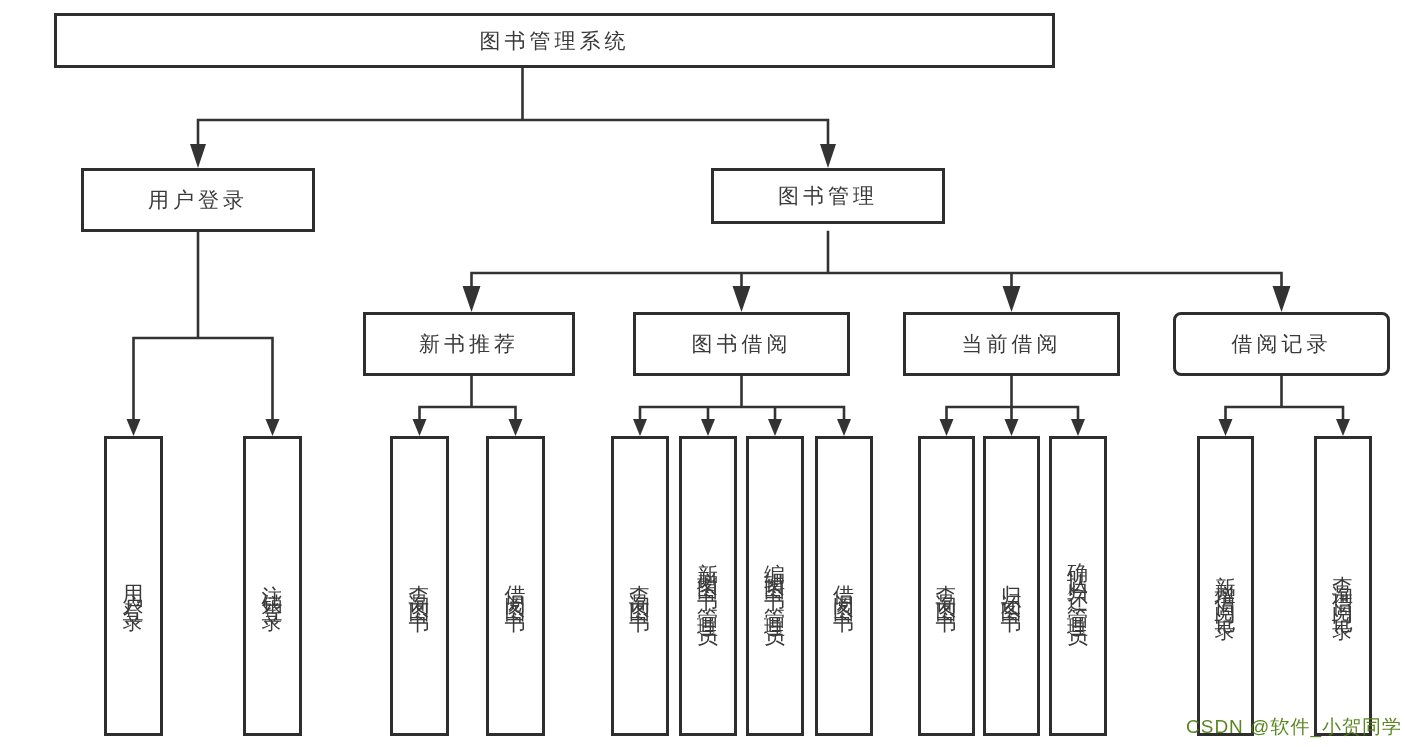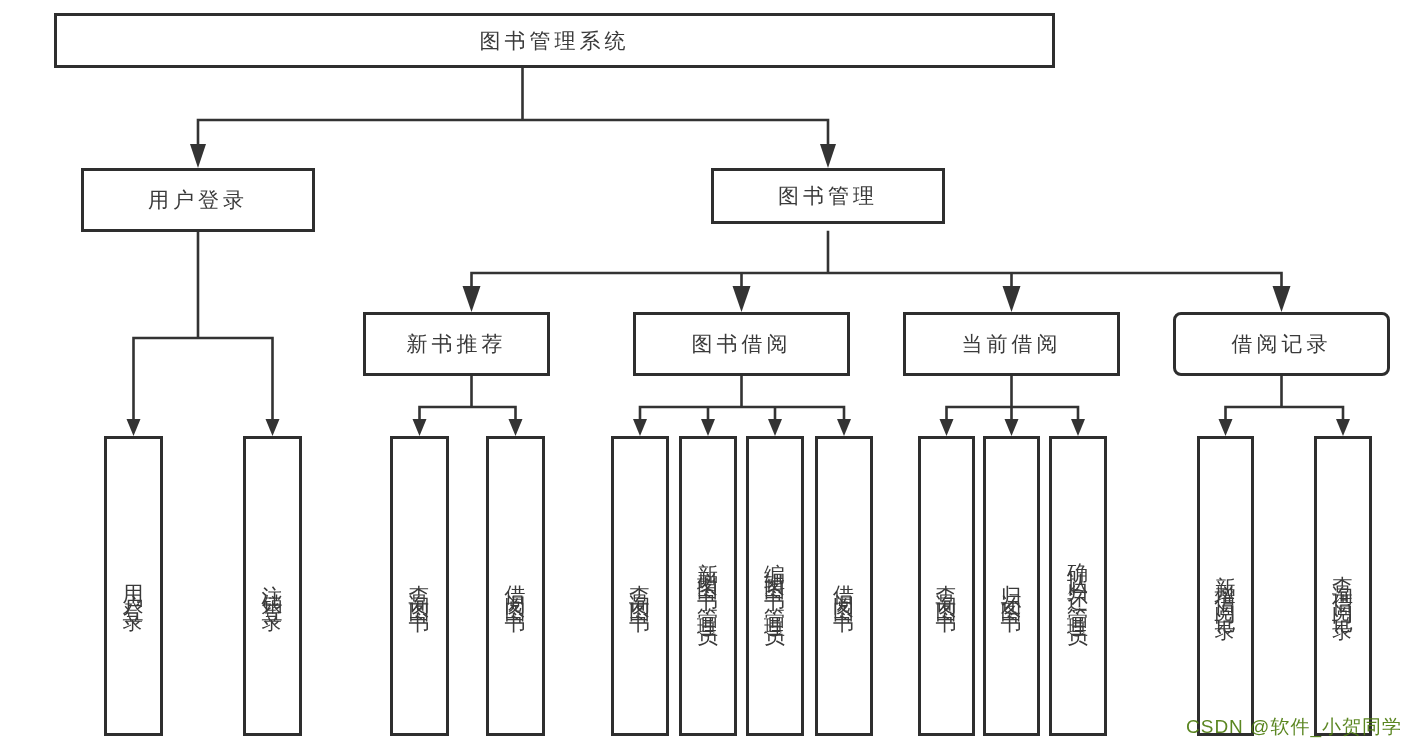--- a/index.html
+++ b/index.html
@@ -65,21 +65,21 @@
       <polygon points="1218.5,419 1232.5,419 1225.5,436"></polygon>
       <polygon points="1336,419 1350,419 1343,436"></polygon>
     </g>
   </svg>
 
   <div class="hnode" style="left:22px;top:13px;width:1001px;height:55px;margin-left:32px;">图书管理系统</div>
 
   <div class="hnode" style="left:81px;top:168px;width:234px;height:64px;">用户登录</div>
   <div class="hnode" style="left:711px;top:168px;width:234px;height:56px;">图书管理</div>
 
-  <div class="hnode" style="left:363px;top:312px;width:187px;height:64px;">新书推荐</div>
+  <div class="hnode" style="left:363px;top:312px;width:212px;height:64px;">新书推荐</div>
   <div class="hnode" style="left:903px;top:312px;width:217px;height:64px;">当前借阅</div>
   <div class="hnode" style="left:633px;top:312px;width:217px;height:64px;">图书借阅</div>
   <div class="hnode" style="left:1173px;top:312px;width:217px;height:64px;border-radius:8px;">借阅记录</div>
 
   <div class="vnode" style="left:104px;top:436px;width:59px;height:300px;">
     <span class="vtext">用户登录</span>
   </div>
   <div class="vnode" style="left:243px;top:436px;width:59px;height:300px;">
     <span class="vtext">注销登录</span>
   </div>

